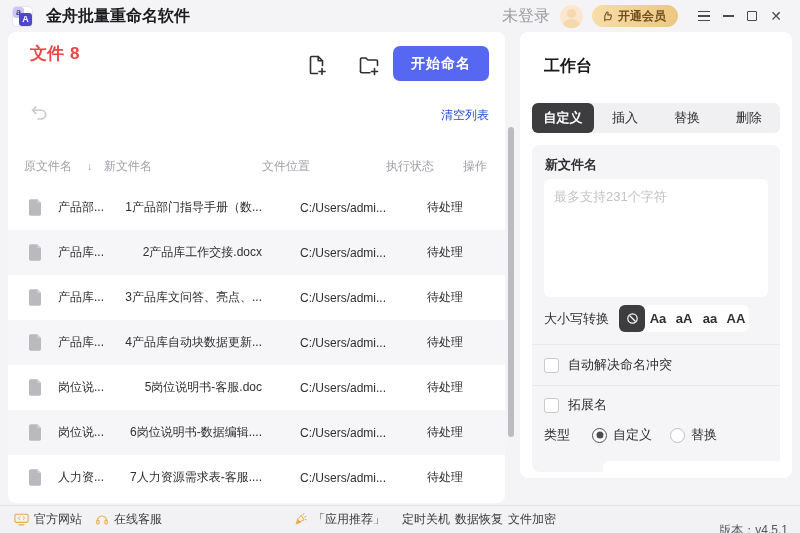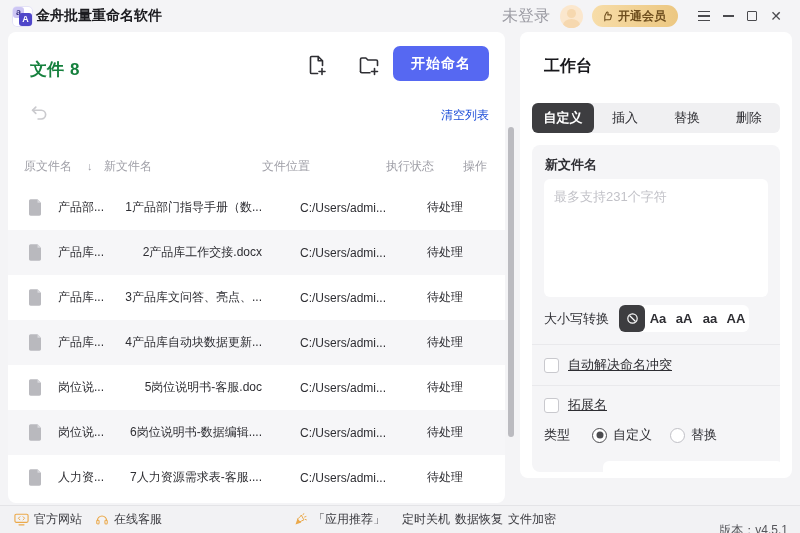--- a/index.html
+++ b/index.html
@@ -5,38 +5,38 @@
   * { margin:0; padding:0; box-sizing:border-box; }
   html,body { width:800px; height:533px; overflow:hidden; }
   body { font-family:"Liberation Sans","DejaVu Sans",sans-serif; background:#f4f4f6; color:#2e2e33; }
   .window { position:relative; width:800px; height:533px; background:#f4f4f6; }
 
   
   .titlebar { position:absolute; top:0; left:0; right:0; height:32px; display:flex; align-items:center; padding:0 12px; }
   .logo { position:relative; width:21px; height:21px; border-radius:5px; background:#fff; overflow:hidden; box-shadow:0 0 0 1px #e4e2f5 inset; flex:none; }
   .logo .q1 { position:absolute; left:1px; top:1px; width:11px; height:11px; border-radius:3px; background:#cdc6f4; color:#3a3380; font-size:9px; font-weight:700; text-align:center; line-height:11px; }
   .logo .q2 { position:absolute; right:1px; bottom:1px; width:13px; height:13px; border-radius:3px; background:#4f46c9; color:#fff; font-size:9px; font-weight:700; text-align:center; line-height:13px; }
-  .app-title { margin-left:3px; font-size:14px; font-weight:700; color:#1b1b1f; }
+  .app-title { margin-left:13px; font-size:16px; font-weight:700; color:#1b1b1f; }
   .tb-right { margin-left:auto; display:flex; align-items:center; }
   .login-status { font-size:16px; color:#9b9ba3; margin-right:10px; }
   .avatar { width:23px; height:23px; border-radius:50%; background:#fbe7cd; position:relative; overflow:hidden; margin-right:9px; }
   .avatar .head { position:absolute; left:7px; top:4px; width:9px; height:9px; border-radius:50%; background:#f6d8af; }
   .avatar .body { position:absolute; left:3px; top:14px; width:17px; height:12px; border-radius:50%; background:#f6d8af; }
   .vip-pill { height:22px; padding:0 12px 0 9px; border-radius:11px; background:linear-gradient(90deg,#f7dda9,#ecc781); display:flex; align-items:center; gap:4px; font-size:12px; color:#6e4e1e; font-weight:600; cursor:pointer; }
   .win-btns { display:flex; align-items:center; margin-left:14px; }
   .win-btn { width:24px; height:24px; display:flex; align-items:center; justify-content:center; color:#4a4a4e; cursor:pointer; }
   .ham { display:flex; flex-direction:column; gap:3px; }
   .ham i { display:block; width:12px; height:1.6px; background:#4a4a4e; }
   .glyph-min { width:11px; height:1.6px; background:#4a4a4e; }
   .glyph-max { width:10px; height:10px; border:1.6px solid #4a4a4e; border-radius:1px; }
   .glyph-close { font-size:14px; line-height:1; color:#4a4a4e; }
 
   
   .left-card { position:absolute; left:8px; top:32px; width:497px; height:471px; background:#fff; border-radius:8px; }
-  .files-title { position:absolute; left:22px; top:26px; font-size:17px; font-weight:700; color:#15803d; }
+  .files-title { position:absolute; left:22px; top:10px; font-size:17px; font-weight:700; color:#ef4444; }
   .files-title .count { margin-left:6px; }
   .icon-btn { position:absolute; top:21px; width:24px; height:24px; cursor:pointer; }
   .icon-btn.addfile { left:297px; }
   .icon-btn.addfolder { left:349px; }
   .start-btn { position:absolute; left:385px; top:14px; width:96px; height:35px; border-radius:7px; background:#5668f2; color:#fff; font-size:14px; font-weight:600; display:flex; align-items:center; justify-content:center; cursor:pointer; letter-spacing:1px; }
   .undo-btn { position:absolute; left:20px; top:70px; width:22px; height:22px; cursor:pointer; }
   .clear-list { position:absolute; right:16px; top:75px; font-size:12px; color:#1d4ed8; cursor:pointer; }
 
   .thead { position:absolute; left:0; top:118px; width:100%; height:32px; display:flex; align-items:center; font-size:12px; color:#a0a0a8; }
   .th-orig { padding-left:16px; width:96px; display:flex; align-items:center; gap:15px; }
@@ -69,21 +69,21 @@
 
   .case-row { position:absolute; left:12px; top:160px; width:224px; height:27px; display:flex; align-items:center; }
   .case-label { font-size:13px; color:#2e2e33; }
   .case-control { margin-left:10px; height:27px; background:#fff; border-radius:6px; display:flex; align-items:flex-end; }
   .case-seg { width:26px; height:27px; display:flex; align-items:center; justify-content:center; font-size:13px; font-weight:600; color:#2e2e33; cursor:pointer; }
   .case-seg.none { background:#3d3d40; border-radius:6px; }
 
   .divider { position:absolute; left:0; width:248px; height:1px; background:#e9e9ec; }
   .d1 { top:199px; } .d2 { top:240px; }
 
-  .check-row { position:absolute; left:12px; display:flex; align-items:center; gap:9px; font-size:13px; color:#2e2e33;text-decoration:underline; }
+  .check-row { position:absolute; left:12px; display:flex; align-items:center; gap:9px; font-size:13px; color:#2e2e33; }
   .cr1 { top:211px; } .cr2 { top:251px; }
   .checkbox { width:15px; height:15px; background:#fff; border:1px solid #c9c9ce; border-radius:3px; cursor:pointer; flex:none; }
 
   .type-row { position:absolute; left:12px; top:281px; display:flex; align-items:center; font-size:13px; color:#2e2e33; }
   .radio { width:15px; height:15px; border-radius:50%; background:#fff; border:1px solid #c0c0c6; cursor:pointer; flex:none; position:relative; }
   .radio.selected { border:1.5px solid #4c4c50; }
   .radio.selected::after { content:""; position:absolute; left:50%; top:50%; transform:translate(-50%,-50%); width:7px; height:7px; border-radius:50%; background:#4c4c50; }
   .type-row .tlabel { margin-right:22px; }
   .type-row .opt-label { margin:0 18px 0 6px; }
 

